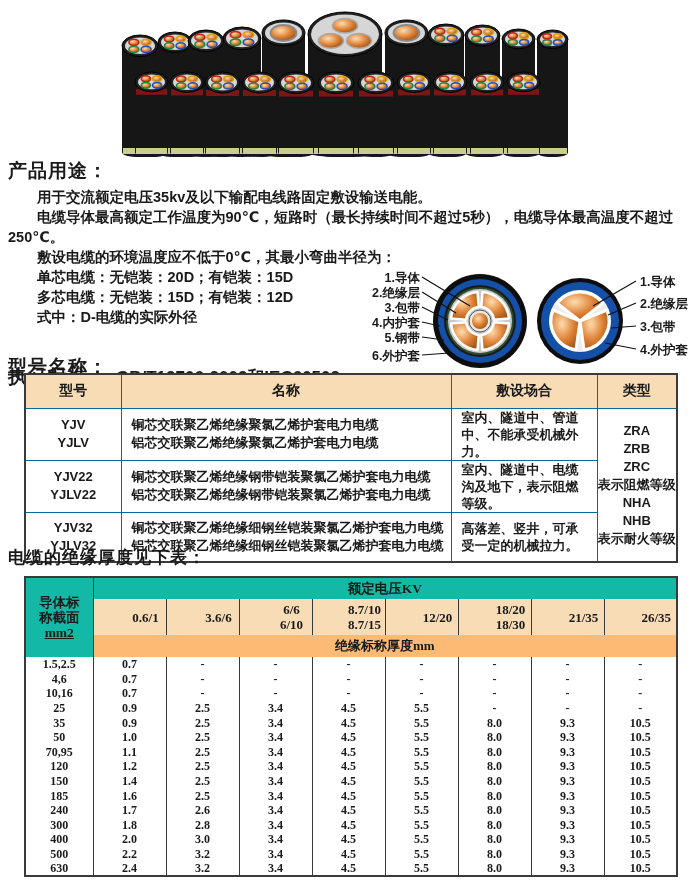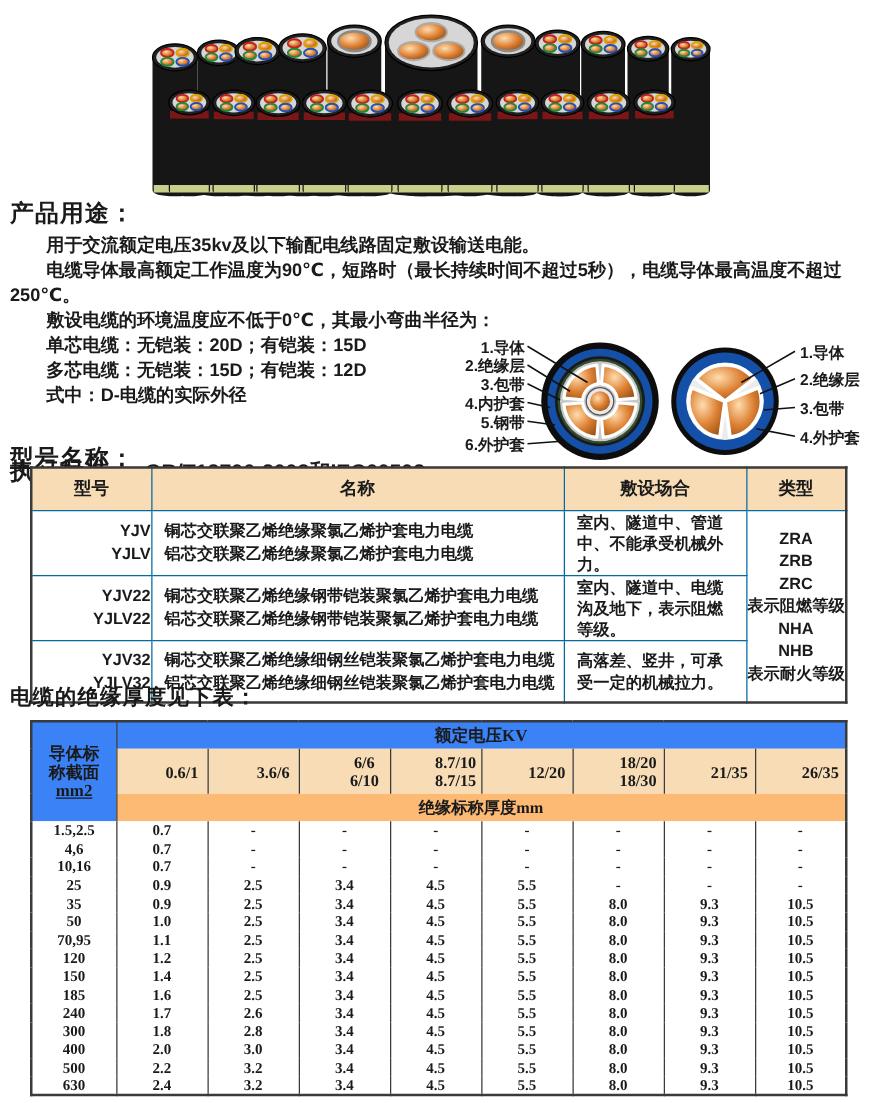--- a/index.html
+++ b/index.html
@@ -27,32 +27,32 @@
   .dlab { position:absolute; font-size:12.5px; font-weight:bold; white-space:nowrap; }
   .dlab.left { left:0; width:68px; text-align:right; }
   .dlab.right { left:288px; }
 
   
   #model-table { left:24px; top:373px; width:652px; border-collapse:collapse;
       table-layout:fixed; border:2px solid #3a3a3a; }
   #model-table th, #model-table td { border:1px solid #0369a1; vertical-align:middle; }
   #model-table th { background:#f7dcb6; height:34px; font-size:14px; font-weight:bold; }
   #model-table td { height:50px; font-size:13px; font-weight:bold; line-height:18px; }
-  #model-table td.c { text-align:right; }
+  #model-table td.c { text-align:center; }
   #model-table td.l { padding-left:10px;font-family:Liberation Serif, serif; }
   #model-table td.app { padding:0 10px; line-height:17px; }
   #model-table td.type { text-align:center; line-height:18px; }
 
   
   #thick-heading { left:8px; top:546px; font-size:17px; }
   #thick-table { left:24px; top:576px; width:652px; border-collapse:collapse;
       table-layout:fixed; border:2px solid #3a3a3a; }
   #thick-table td { border:1px solid #3a3a3a; text-align:center; vertical-align:middle;
       padding:0; font-weight:bold; }
-  #thick-table tr.r1 td { background:#3b82f6; height:22px; font-size:13.5px; }
+  #thick-table tr.r1 td { background:#14b8a6; height:22px; font-size:13.5px; }
   #thick-table tr.r2 td { background:#f7dcb6; height:36px; font-size:13px;
       font-family:"Liberation Serif","DejaVu Serif",serif; white-space:pre-line; line-height:15px;padding-left:32px; }
   #thick-table tr.r3 td { background:#fdba74; height:22px; font-size:13px; }
   #thick-table td.first { background:#f7dcb6; font-size:13px; line-height:15px; }
   #thick-table td.first .u { text-decoration:underline;
       font-family:"Liberation Serif","DejaVu Serif",serif;text-align:center; }
   #thick-table tbody td { border-top:none; border-bottom:none; height:14.6px;
       font-size:12px; line-height:14px;
       font-family:"Liberation Serif","DejaVu Serif",serif; background:#fff; }
 </style>

